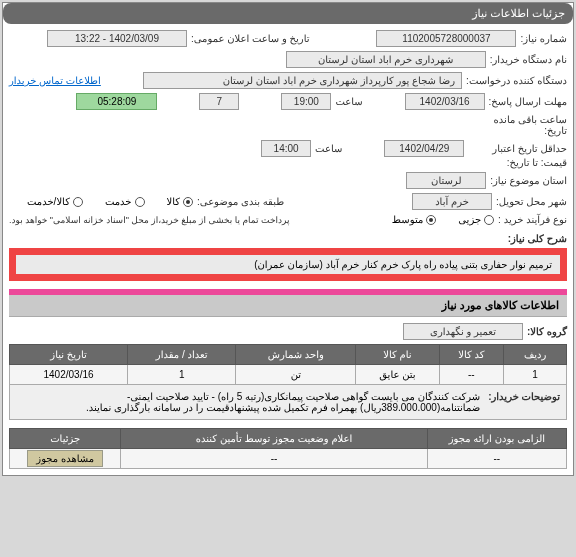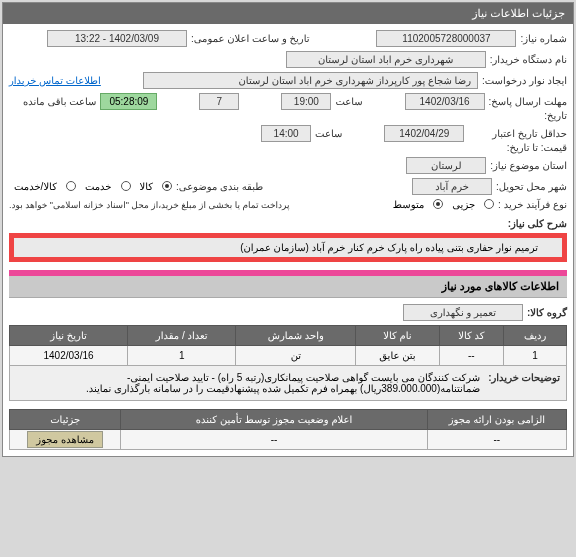--- a/index.html
+++ b/index.html
@@ -1,35 +1,35 @@
 <!DOCTYPE html>
 <html dir="rtl" lang="fa"><head>
 <meta charset="utf-8">
 <style>
 * { box-sizing: border-box; margin: 0; padding: 0; }
 body { font-family: Tahoma, Arial, sans-serif; font-size: 11px; background: #d8d8d8; direction: rtl; width: 576px; }
 .panel { border: 1px solid #888; margin: 2px; background: #fff; }
-.panel-header { background: #6a6a6a; color: #fff; padding: 4px 8px; font-size: 11px; }
+.panel-header { background: #6a6a6a; color: #fff; padding: 4px 8px; font-size: 11px; border-radius: 8px; }
 .panel-body { padding: 6px; background: #fff; }
 .form-row { display: flex; align-items: center; margin-bottom: 4px; gap: 4px; flex-wrap: wrap; }
 .label { font-size: 10px; color: #333; white-space: nowrap; }
 .field { border: 1px solid #999; background: #eaeaea; padding: 2px 6px; font-size: 10px; min-width: 80px; text-align: center; color: #333; margin-left: 38px; }
 .field.wide { min-width: 200px; }
 .field.xwide { min-width: 300px; flex-grow: 1; }
 .link { color: #0066cc; text-decoration: underline; cursor: pointer; font-size: 10px; }
-.radio-opt { display: inline-flex; align-items: flex-start; gap: 9px; margin-left: 5px; font-size: 10px; }
+.radio-opt { display: inline-flex; align-items: flex-end; gap: 3px; margin-left: 18px; font-size: 10px; }
 .radio-dot { display:inline-block; width:10px; height:10px; border:1px solid #555; border-radius:50%; position:relative; }
 .radio-dot.sel::after { content:''; position:absolute; top:2px; left:2px; width:4px; height:4px; background:#333; border-radius:50%; }
 .section-title { background: #c9c9c9; padding: 4px 8px; font-weight: bold; font-size: 11px; border-top:6px solid #ec4899; border-bottom:1px solid #aaa; }
-.textarea-box { border:5px solid #ef4444; background:#eaeaea; padding:4px 24px; font-size:10px; width:100%; min-height:24px; }
+.textarea-box { border:7px solid #ef4444; background:#eaeaea; padding:4px 8px; font-size:10px; width:100%; min-height:24px; }
 table { width:100%; border-collapse: collapse; font-size:10px; }
 th { background:#6a6a6a; color:#fff; padding:4px; border:1px solid #555; font-weight:normal; }
 td { padding:4px; border:1px solid #aaa; background:#f5f5f5; text-align:center; }
 .desc-row td { text-align:right; background:#efefef; padding:6px; }
-.badge-time { background:#9ed89e; border:1px solid #6a6; padding:2px 8px; font-size:10px; }
+.badge-time { background:#9ed89e; border:1px solid #6a6; padding:2px 20px; font-size:10px; }
 .btn-view { background:#d0c8a0; border:1px solid #998; padding:2px 8px; font-size:10px; cursor:pointer; }
 .sep { height:4px; }
 .spacer { flex-grow:1; }
 </style>
 </head>
 <body>
 
 <div class="panel">
   <div class="panel-header">جزئیات اطلاعات نیاز</div>
   <div class="panel-body">
@@ -41,21 +41,21 @@
       <span class="label">تاریخ و ساعت اعلان عمومی:</span>
       <span class="field" style="min-width:140px">1402/03/09 - 13:22</span>
     </div>
 
     <div class="form-row">
       <span class="label">نام دستگاه خریدار:</span>
       <span class="field wide">شهرداری خرم اباد استان لرستان</span>
     </div>
 
     <div class="form-row">
-      <span class="label">ایجاد نوار درخواست:</span>
+      <span class="label">دستگاه کننده درخواست:</span>
       <span class="field xwide" style="text-align:right">رضا شجاع پور کارپرداز شهرداری خرم اباد استان لرستان</span>
       <span class="link">اطلاعات تماس خریدار</span>
     </div>
 
     <div class="form-row">
       <span class="label">مهلت ارسال پاسخ:</span>
       <span class="field">1402/03/16</span>
       <span class="label">ساعت</span>
       <span class="field" style="min-width:50px">19:00</span>
       <span class="field" style="min-width:40px">7</span>

